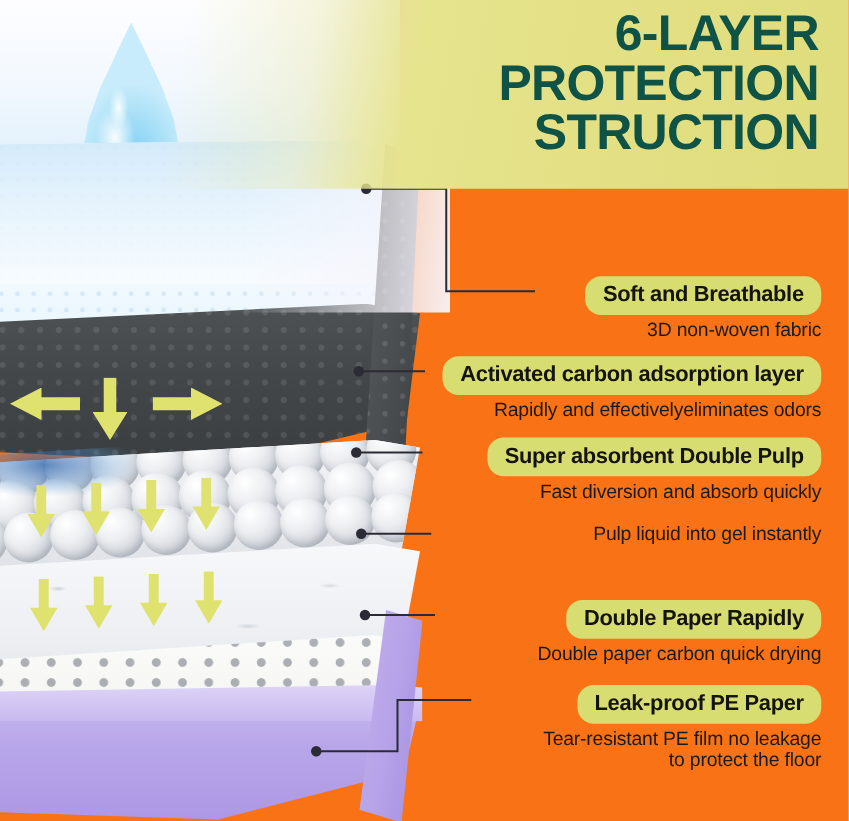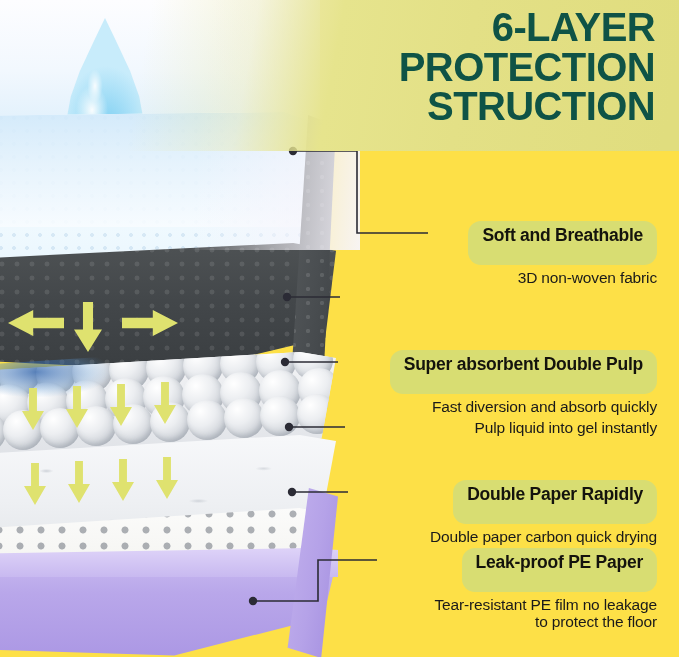--- a/index.html
+++ b/index.html
@@ -2,21 +2,21 @@
 <html><head>
 <meta charset="utf-8">
 <style>
   html,body{margin:0;padding:0;}
   body{
     width:679px;height:657px;overflow:hidden;
     background:#f7f5fc;
     font-family:"Liberation Sans",sans-serif;
     position:relative;
   }
-  #stage{position:absolute;inset:0;width:679px;height:657px;overflow:hidden;background:#fde047;}
+  #stage{position:absolute;inset:0;width:679px;height:657px;overflow:hidden;background:#f97316;}
 
   
   .header{
     position:absolute;left:0;top:0;width:679px;height:151px;
     background:linear-gradient(100deg,
         rgba(247,245,252,0) 0px,
         rgba(247,245,252,0) 150px,
         rgba(232,231,160,0.35) 255px,
         #e6e48d 340px,
         #e3e086 470px,
@@ -185,21 +185,21 @@
   
   .labels{position:absolute;left:0;top:0;width:679px;height:657px;z-index:25;}
   .lblgrp{position:absolute;text-align:right;}
   .pill{
     display:inline-block;
     background:#d8dd72;
     color:#14130d;
     font-weight:bold;
     font-size:17.5px;
     line-height:1;
-    padding:6px 14px 20px 14px;
+    padding:6px 14px 7px 14px;
     border-radius:13px;
     letter-spacing:-0.25px;
     white-space:nowrap;
   }
   .sub{
     display:block;
     color:#1a1a1a;
     font-size:15.5px;
     line-height:1.16;
     margin-top:4px;
@@ -324,20 +324,24 @@
 STRUCTION</div>
   </div>
 
   <div class="labels">
 
     <div class="lblgrp" style="right:22px;top:221px;">
       <span class="pill">Soft and Breathable</span>
       <span class="sub">3D non-woven fabric</span>
     </div>
 
+    <div class="lblgrp" style="right:22px;top:285px;">
+      <span class="pill">Activated carbon adsorption layer</span>
+      <span class="sub">Rapidly and effectivelyeliminates odors</span>
+    </div>
 
     <div class="lblgrp" style="right:22px;top:350px;">
       <span class="pill">Super absorbent Double Pulp</span>
       <span class="sub">Fast diversion and absorb quickly</span>
     </div>
 
     <div class="lblgrp" style="right:22px;top:415px;">
       <span class="sub">Pulp liquid into gel instantly</span>
     </div>
 

